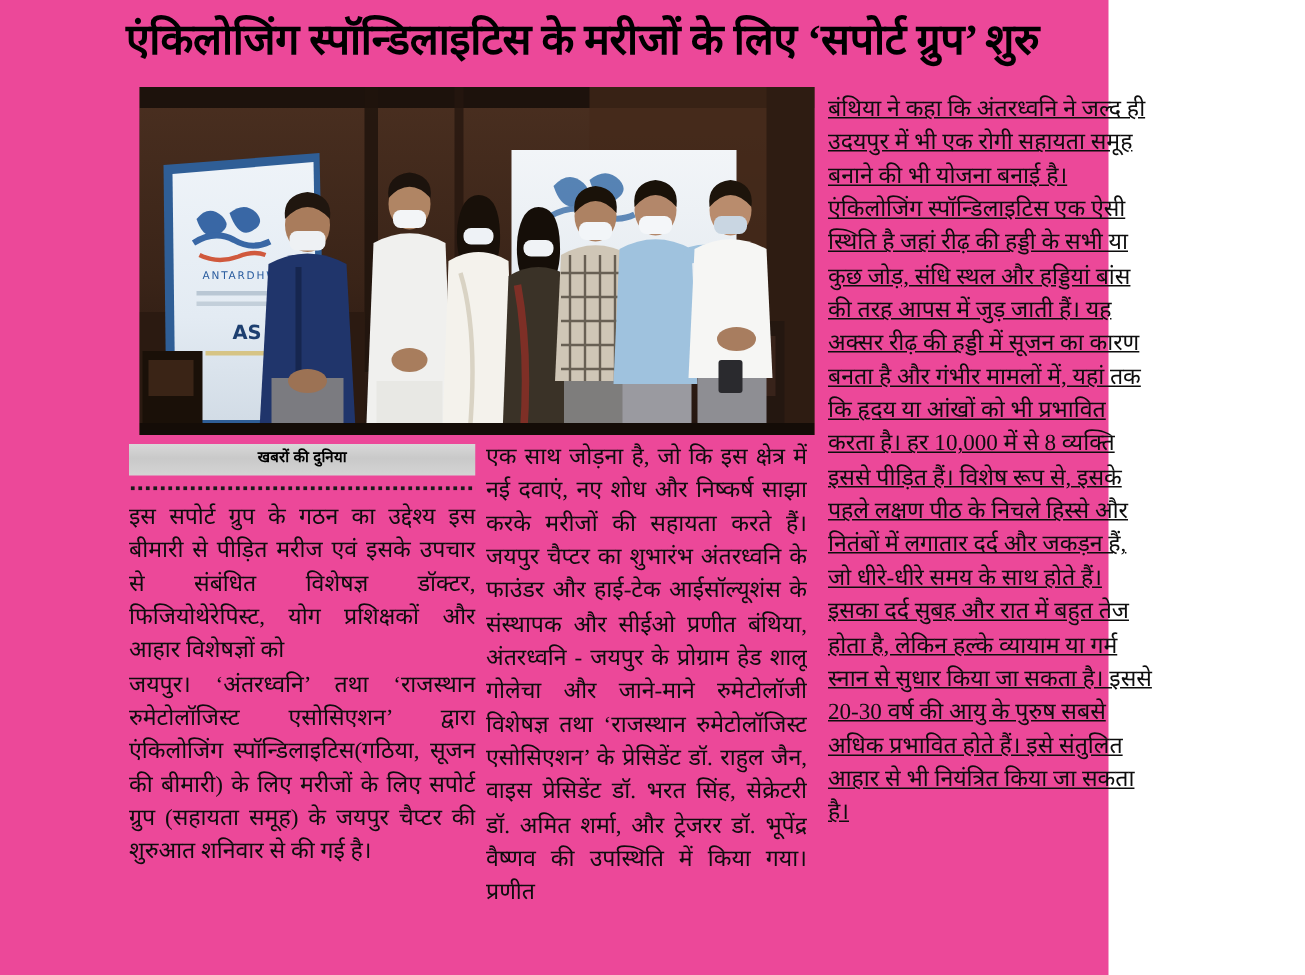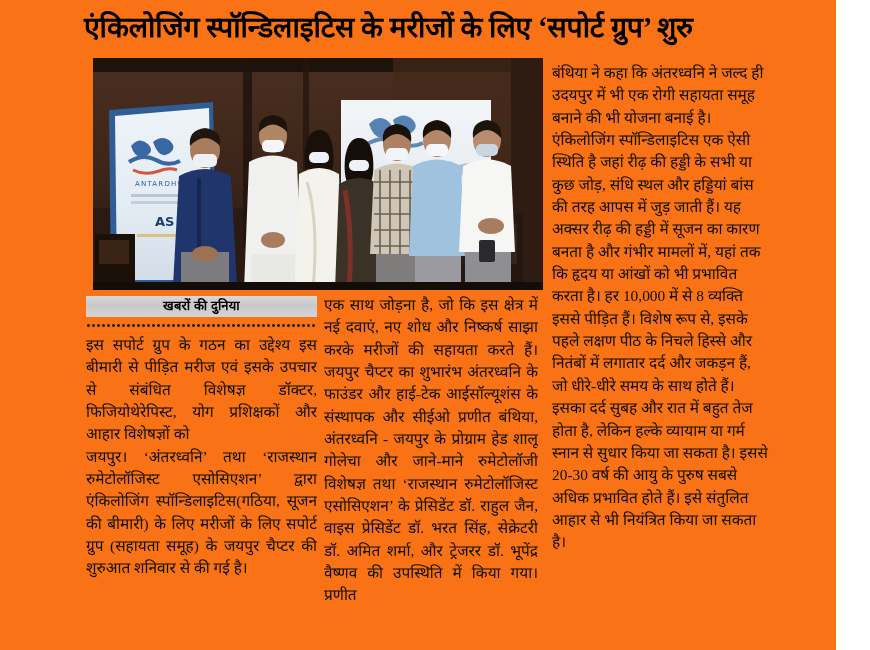--- a/index.html
+++ b/index.html
@@ -10,23 +10,23 @@
   body {
     width: 870px;
     height: 650px;
     overflow: hidden;
     font-family: "Liberation Serif", "DejaVu Serif", serif;
     color: #111111;
   }
 
   .page {
     position: relative;
-    width: 836px;
+    width: 739px;
     height: 650px;
-    background: #f97316;
+    background: #ec4899;
     box-sizing: border-box;
   }
 
   
   .headline {
     position: absolute;
     left: 84px;
     top: 8px;
     width: 788px;
     height: 40px;
@@ -81,36 +81,37 @@
     left: 324px;
     top: 294px;
     width: 214px;
     height: 356px;
   }
   #col3 {
     left: 552px;
     top: 62px;
     width: 218px;
     height: 588px;
+    text-decoration: underline;
   }
 
   
   .banner {
     width: 231px;
     height: 21px;
     margin: 0 0 3px 0;
     background: linear-gradient(to bottom, #d8d8d8 0%, #c9c9c9 45%, #d4d4d4 100%);
     display: flex;
     align-items: center;
     justify-content: center;
   }
   .banner-text {
     font-family: "Liberation Serif", "DejaVu Serif", serif;
     font-weight: 700;
-    font-size: 13px;
+    font-size: 10px;
     color: #000000;
     letter-spacing: 0.2px;
   }
   .dotline {
     width: 231px;
     height: 9px;
     margin: 2px 0 5px 0;
     background-image: radial-gradient(#1a1a1a 38%, rgba(0,0,0,0) 42%);
     background-size: 5px 5px;
     background-repeat: repeat-x;

